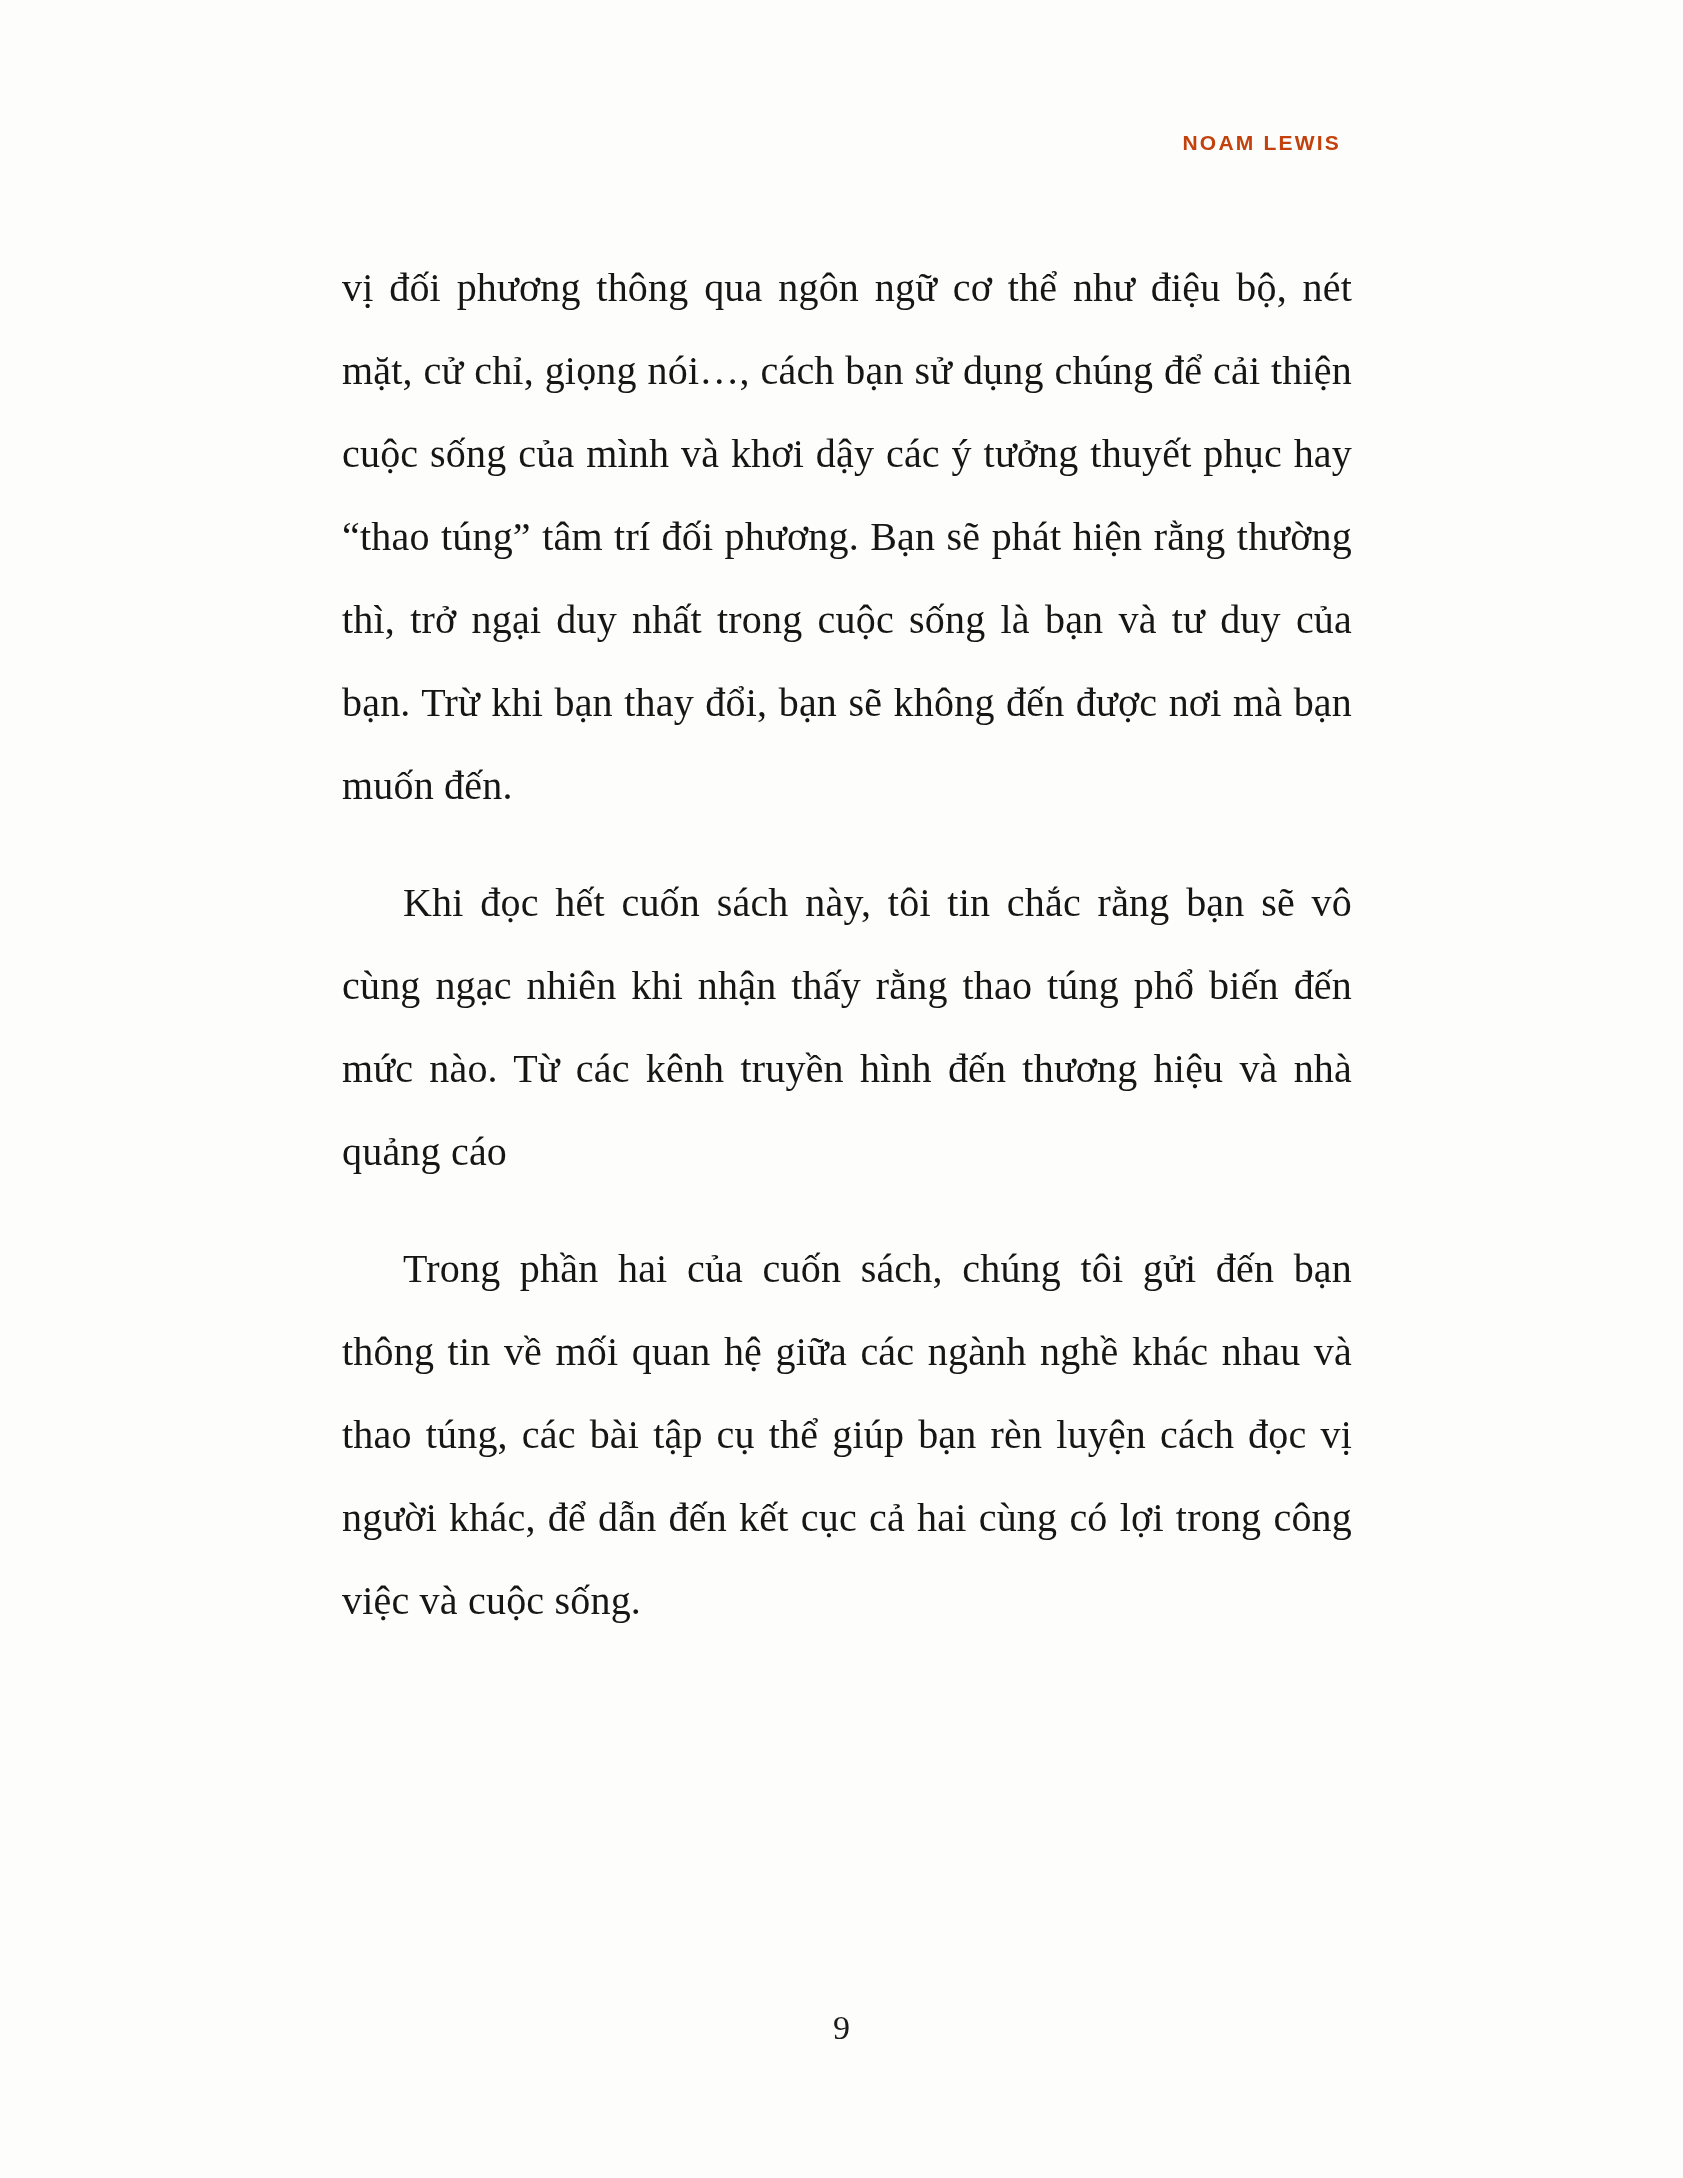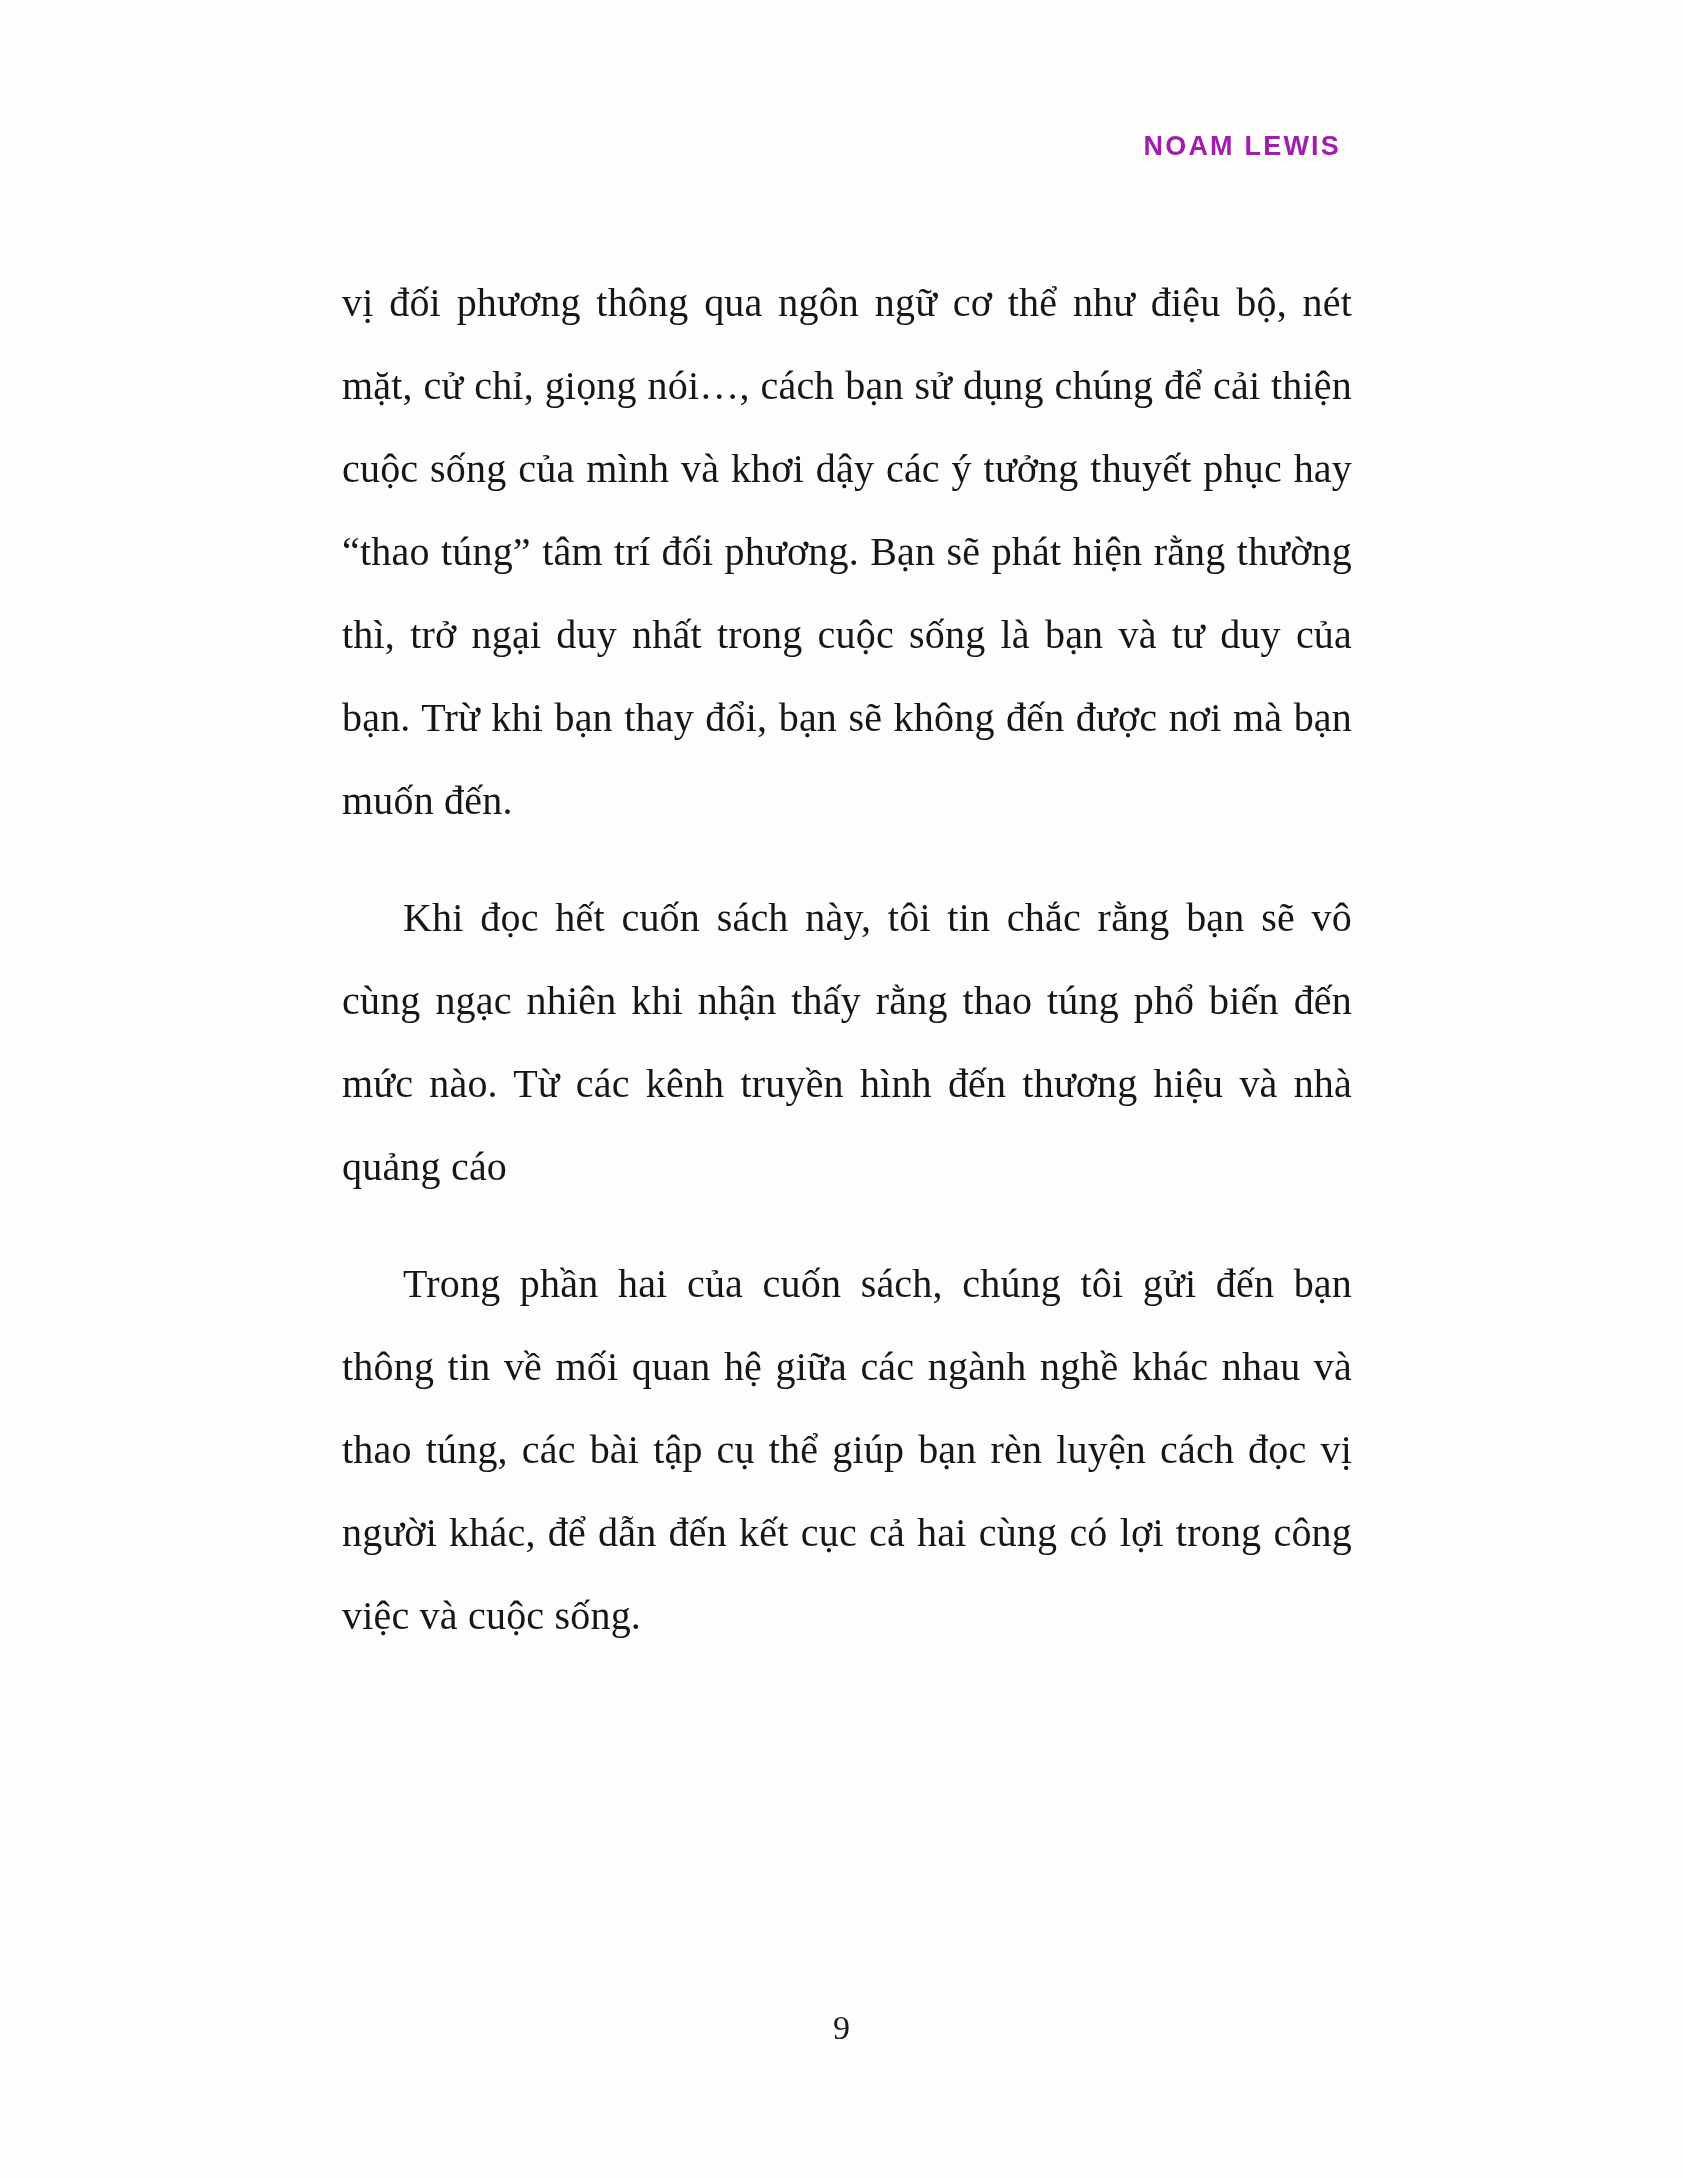--- a/index.html
+++ b/index.html
@@ -19,29 +19,29 @@
     width: 1683px;
     height: 2178px;
     box-sizing: border-box;
     background: #fdfdfb;
   }
   .running-head {
     position: absolute;
     top: 131px;
     right: 342px;
     font-family: "Liberation Sans", sans-serif;
-    font-size: 27px;
+    font-size: 21px;
     font-weight: 700;
     letter-spacing: 2.2px;
-    color: #a21caf;
+    color: #c2410c;
     white-space: nowrap;
   }
   .text-block {
     position: absolute;
-    top: 261px;
+    top: 246px;
     left: 342px;
     width: 1010px;
   }
   .para {
     margin: 0 0 34px 0;
     font-family: "Liberation Serif", serif;
     font-size: 40px;
     line-height: 83px;
     text-align: justify;
     text-justify: inter-word;

